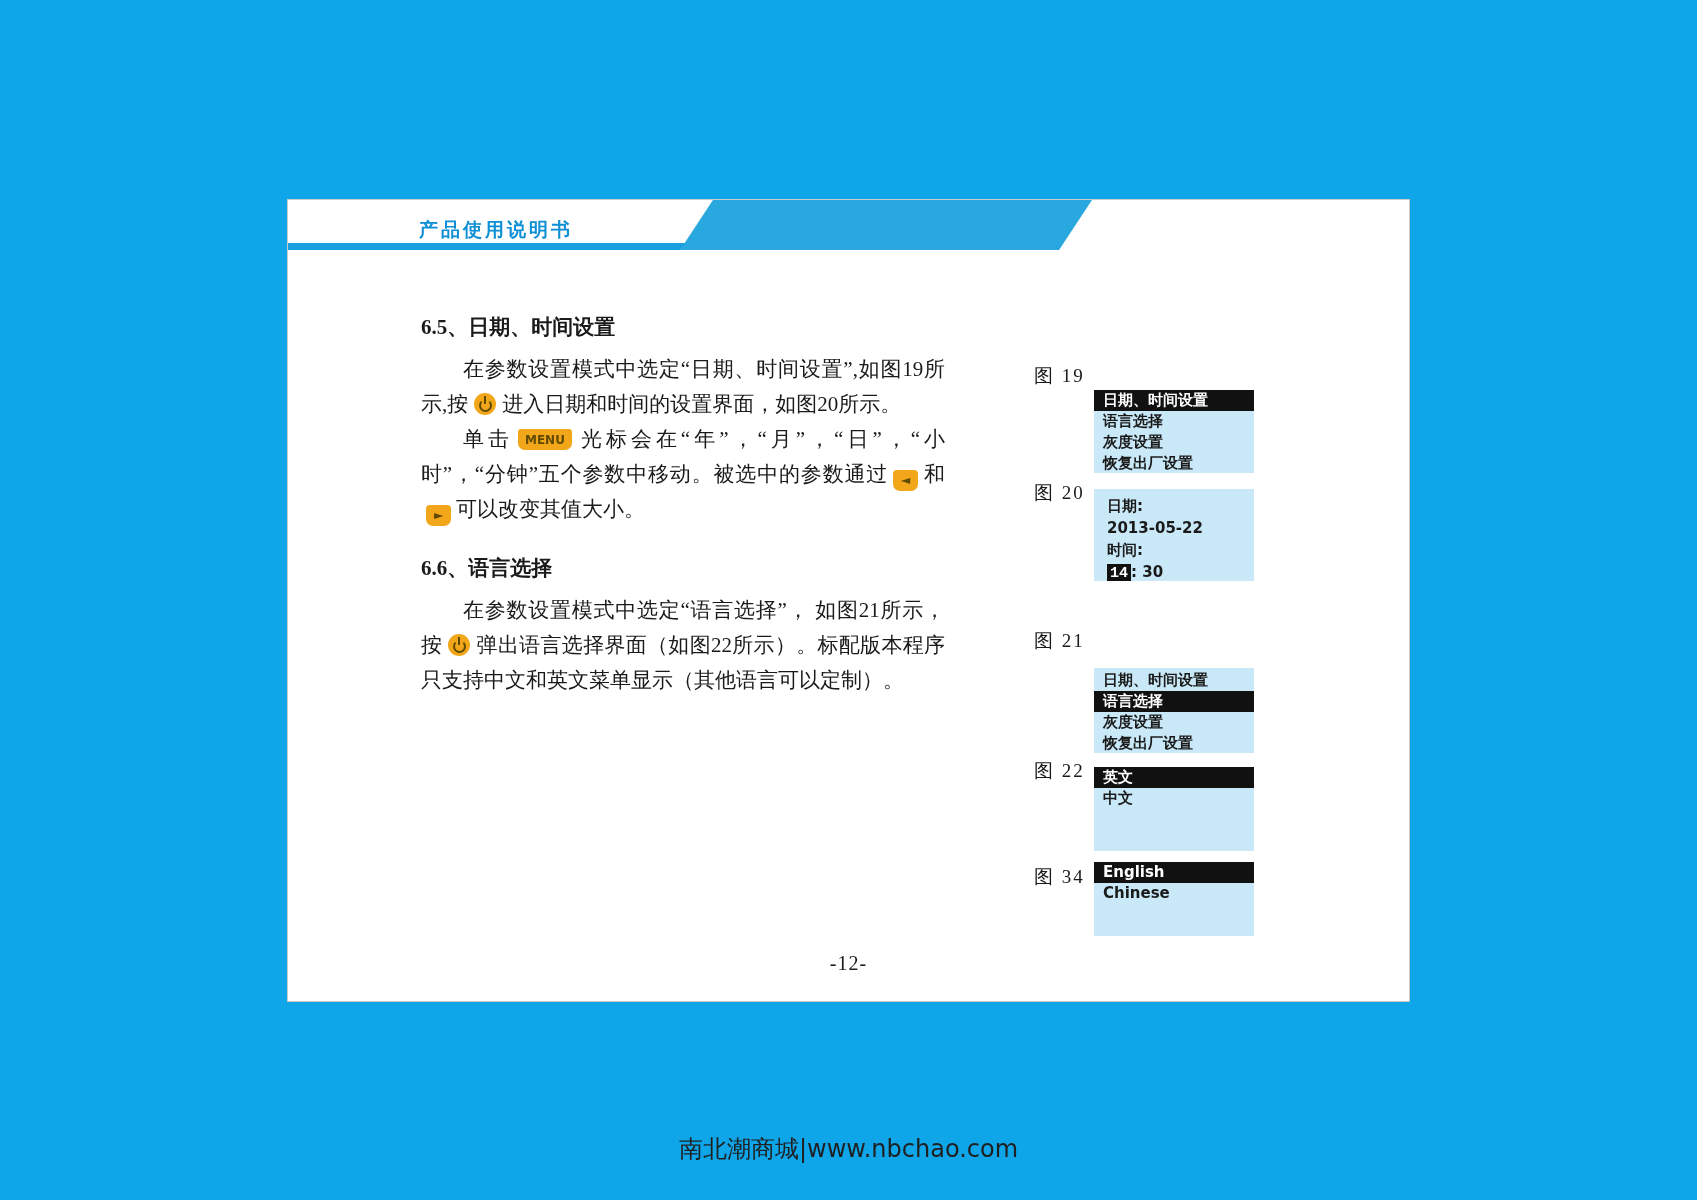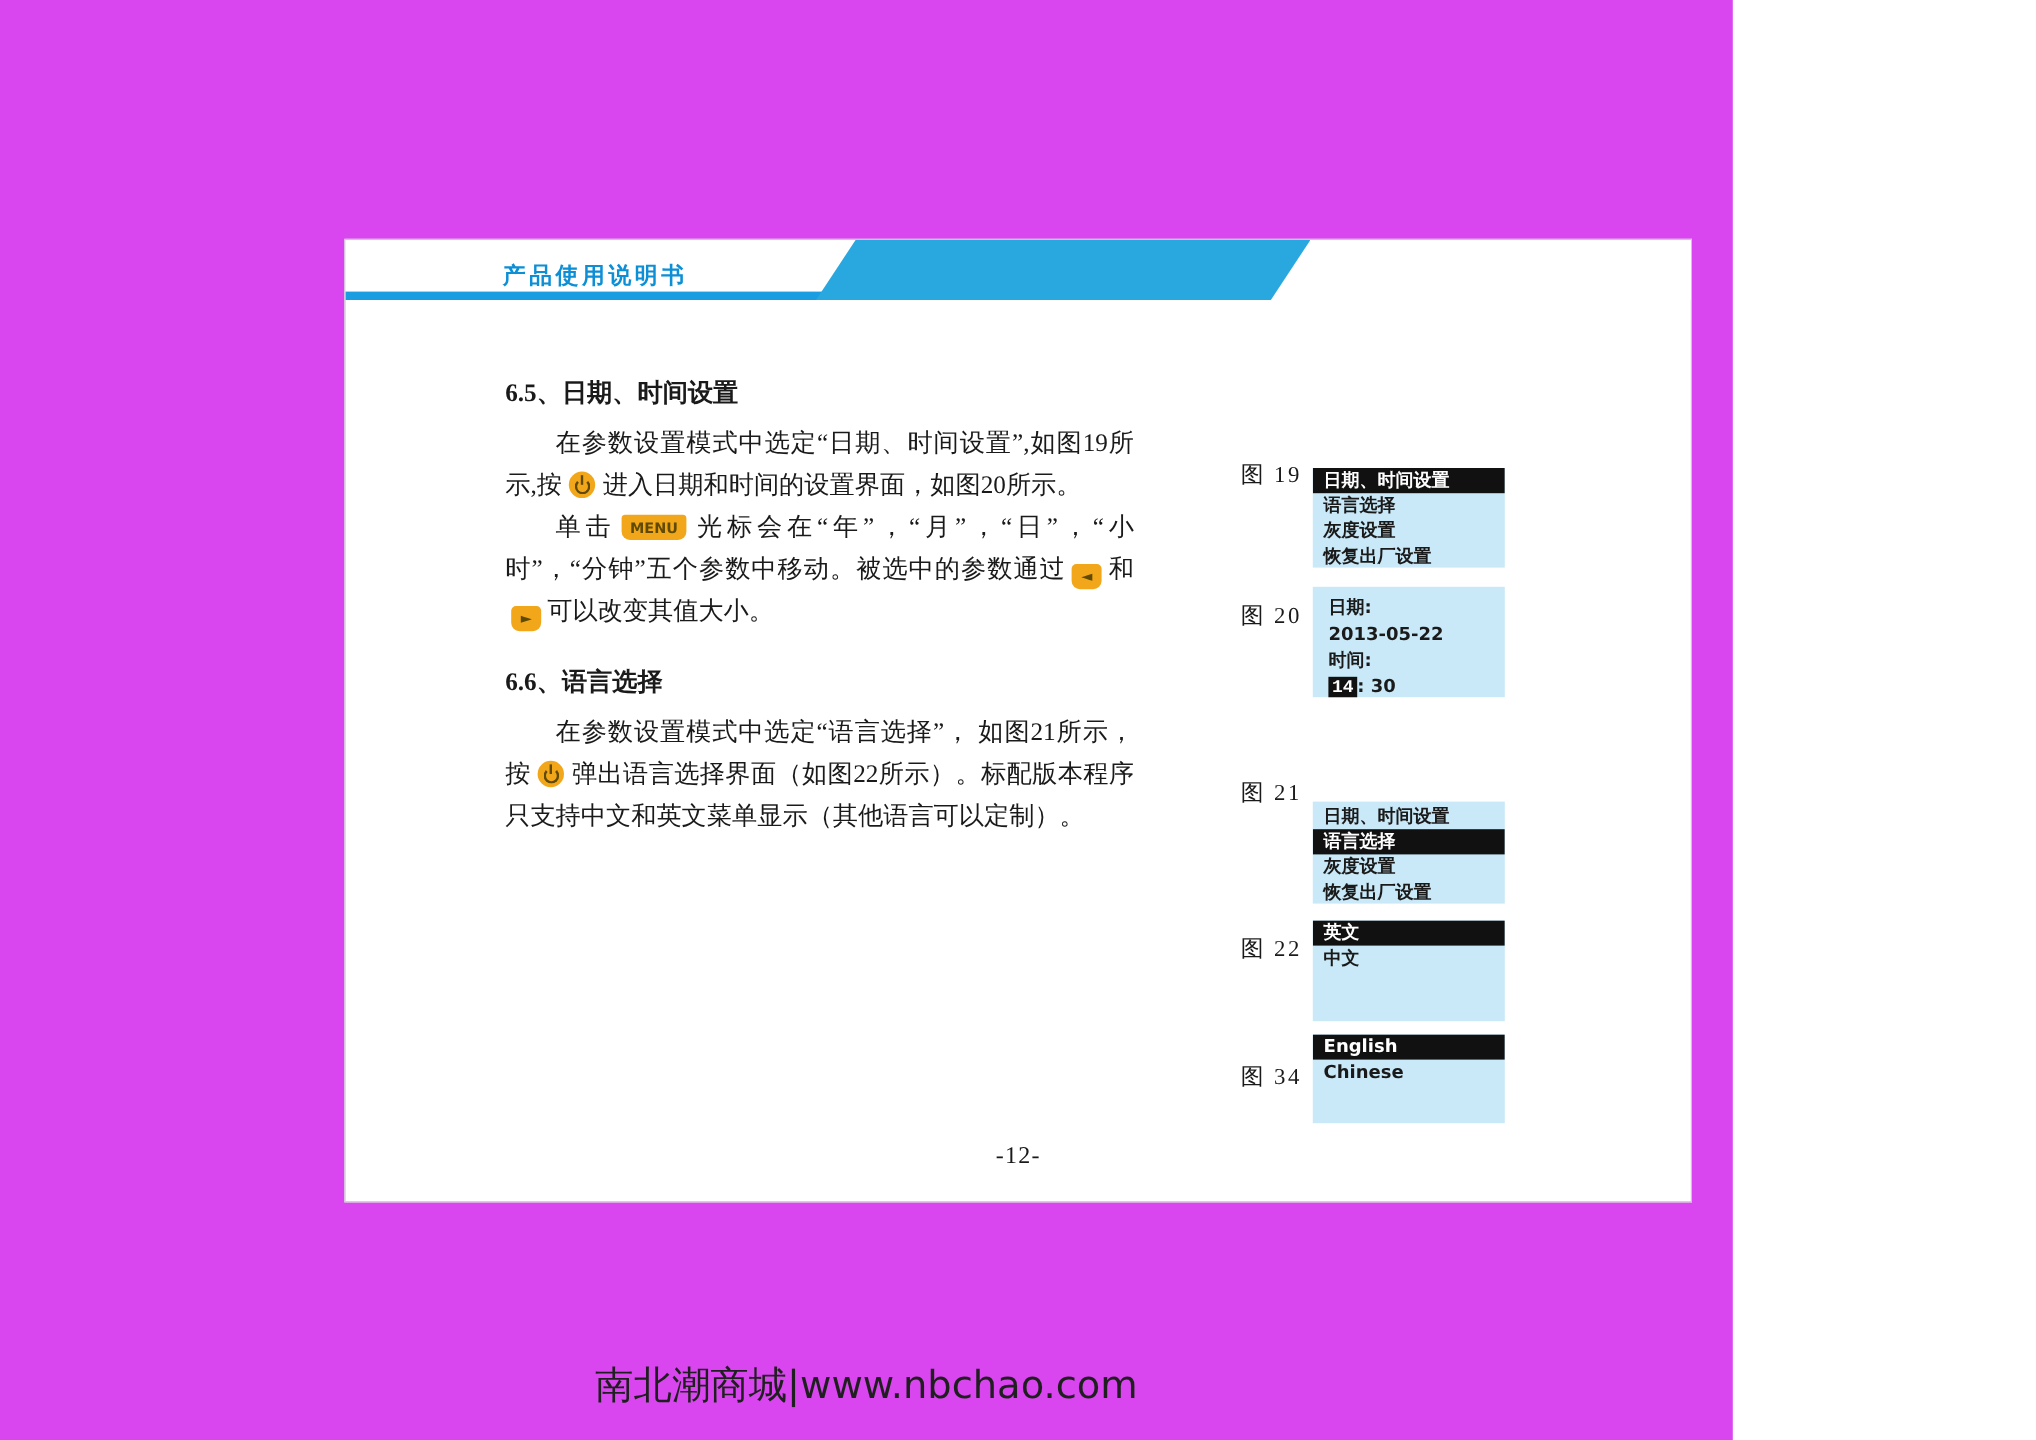--- a/index.html
+++ b/index.html
@@ -1,17 +1,17 @@
 <!DOCTYPE html>
 <html><head>
 <meta charset="utf-8">
 <style>
   * { margin:0; padding:0; box-sizing:border-box; }
   body { background:#ffffff; font-family:"Liberation Serif","DejaVu Serif",serif; }
-  .canvas { position:relative; width:1444px; height:1200px; background:#d946ef; overflow:hidden; }
+  .canvas { position:relative; width:1697px; height:1200px; background:#0ea5e9; overflow:hidden; }
 
   .page { position:absolute; left:287px; top:199px; width:1123px; height:803px;
           background:#ffffff; border:1px solid #c9c9c9; }
 
   
   .hdr { position:absolute; left:0; top:0; width:100%; height:50px; background:#ffffff; }
   .hdr-title { position:absolute; left:131px; top:17px; font-family:"DejaVu Sans","Liberation Sans",sans-serif;
                font-weight:bold; font-size:19px; letter-spacing:3px; color:#0d8fd6; }
   .hdr-bar { position:absolute; left:0; bottom:0; width:590px; height:7px; background:#1b9de2; }
   .hdr-para { position:absolute; left:392px; top:0; width:412px; height:50px; background:#29a8e0;
@@ -32,33 +32,33 @@
   .akey { display:inline-block; background:#f2a71b; color:#5f4a00; width:25px; height:21px;
           font-family:"DejaVu Sans",sans-serif; font-size:12px; line-height:21px; text-align:center;
           border-radius:4px 4px 7px 7px; margin:0 5px; vertical-align:-3px; text-indent:0; }
   .pwr { position:relative; display:inline-block; width:22px; height:22px; border-radius:50%;
          background:#f2a71b; margin:0 6px; vertical-align:-4px; text-indent:0; }
   .pwr::before { content:""; position:absolute; left:5px; top:6px; width:9px; height:9px;
                  border:2px solid #5f4a00; border-radius:50%; border-top-color:transparent; }
   .pwr::after { content:""; position:absolute; left:10px; top:3px; width:2px; height:8px; background:#5f4a00; }
 
   
-  .figlabel { position:absolute; left:746px; font-size:19px; color:#1a1a1a; letter-spacing:2px;margin-top:20px; }
+  .figlabel { position:absolute; left:746px; font-size:19px; color:#1a1a1a; letter-spacing:2px; }
   .screen { position:absolute; left:806px; width:160px; background:#c9e9f8;
             font-family:"DejaVu Sans","Liberation Sans",sans-serif; font-weight:bold;
             font-size:15px; color:#1a1a1a; overflow:hidden;margin-top:40px; }
   .lcd-bar { background:#111111; color:#ffffff; padding:2px 0 2px 9px; line-height:17px; }
   .lcd-item { padding:1px 0 1px 9px; line-height:19px; }
   .pad12 .lcd-item { padding-left:13px; line-height:20px; }
   .lcd-sel { display:inline-block; background:#111111; color:#ffffff; padding:0 3px;font-family:Liberation Mono, monospace; }
 
   .pageno { position:absolute; left:0; top:752px; width:100%; text-align:center;
             font-size:20px; color:#1a1a1a; letter-spacing:1px; }
   .watermark { position:absolute; left:0; top:1133px; width:100%; text-align:center;
-               font-family:"DejaVu Sans","Liberation Sans",sans-serif; font-size:32px; color:#1f1f1f; }
+               font-family:"DejaVu Sans","Liberation Sans",sans-serif; font-size:24px; color:#1f1f1f; }
 </style>
 </head>
 <body>
 
 <div class="canvas">
   <div class="page">
 
     <div class="hdr">
       <div class="hdr-title">产品使用说明书</div>
       <div class="hdr-bar"></div>

